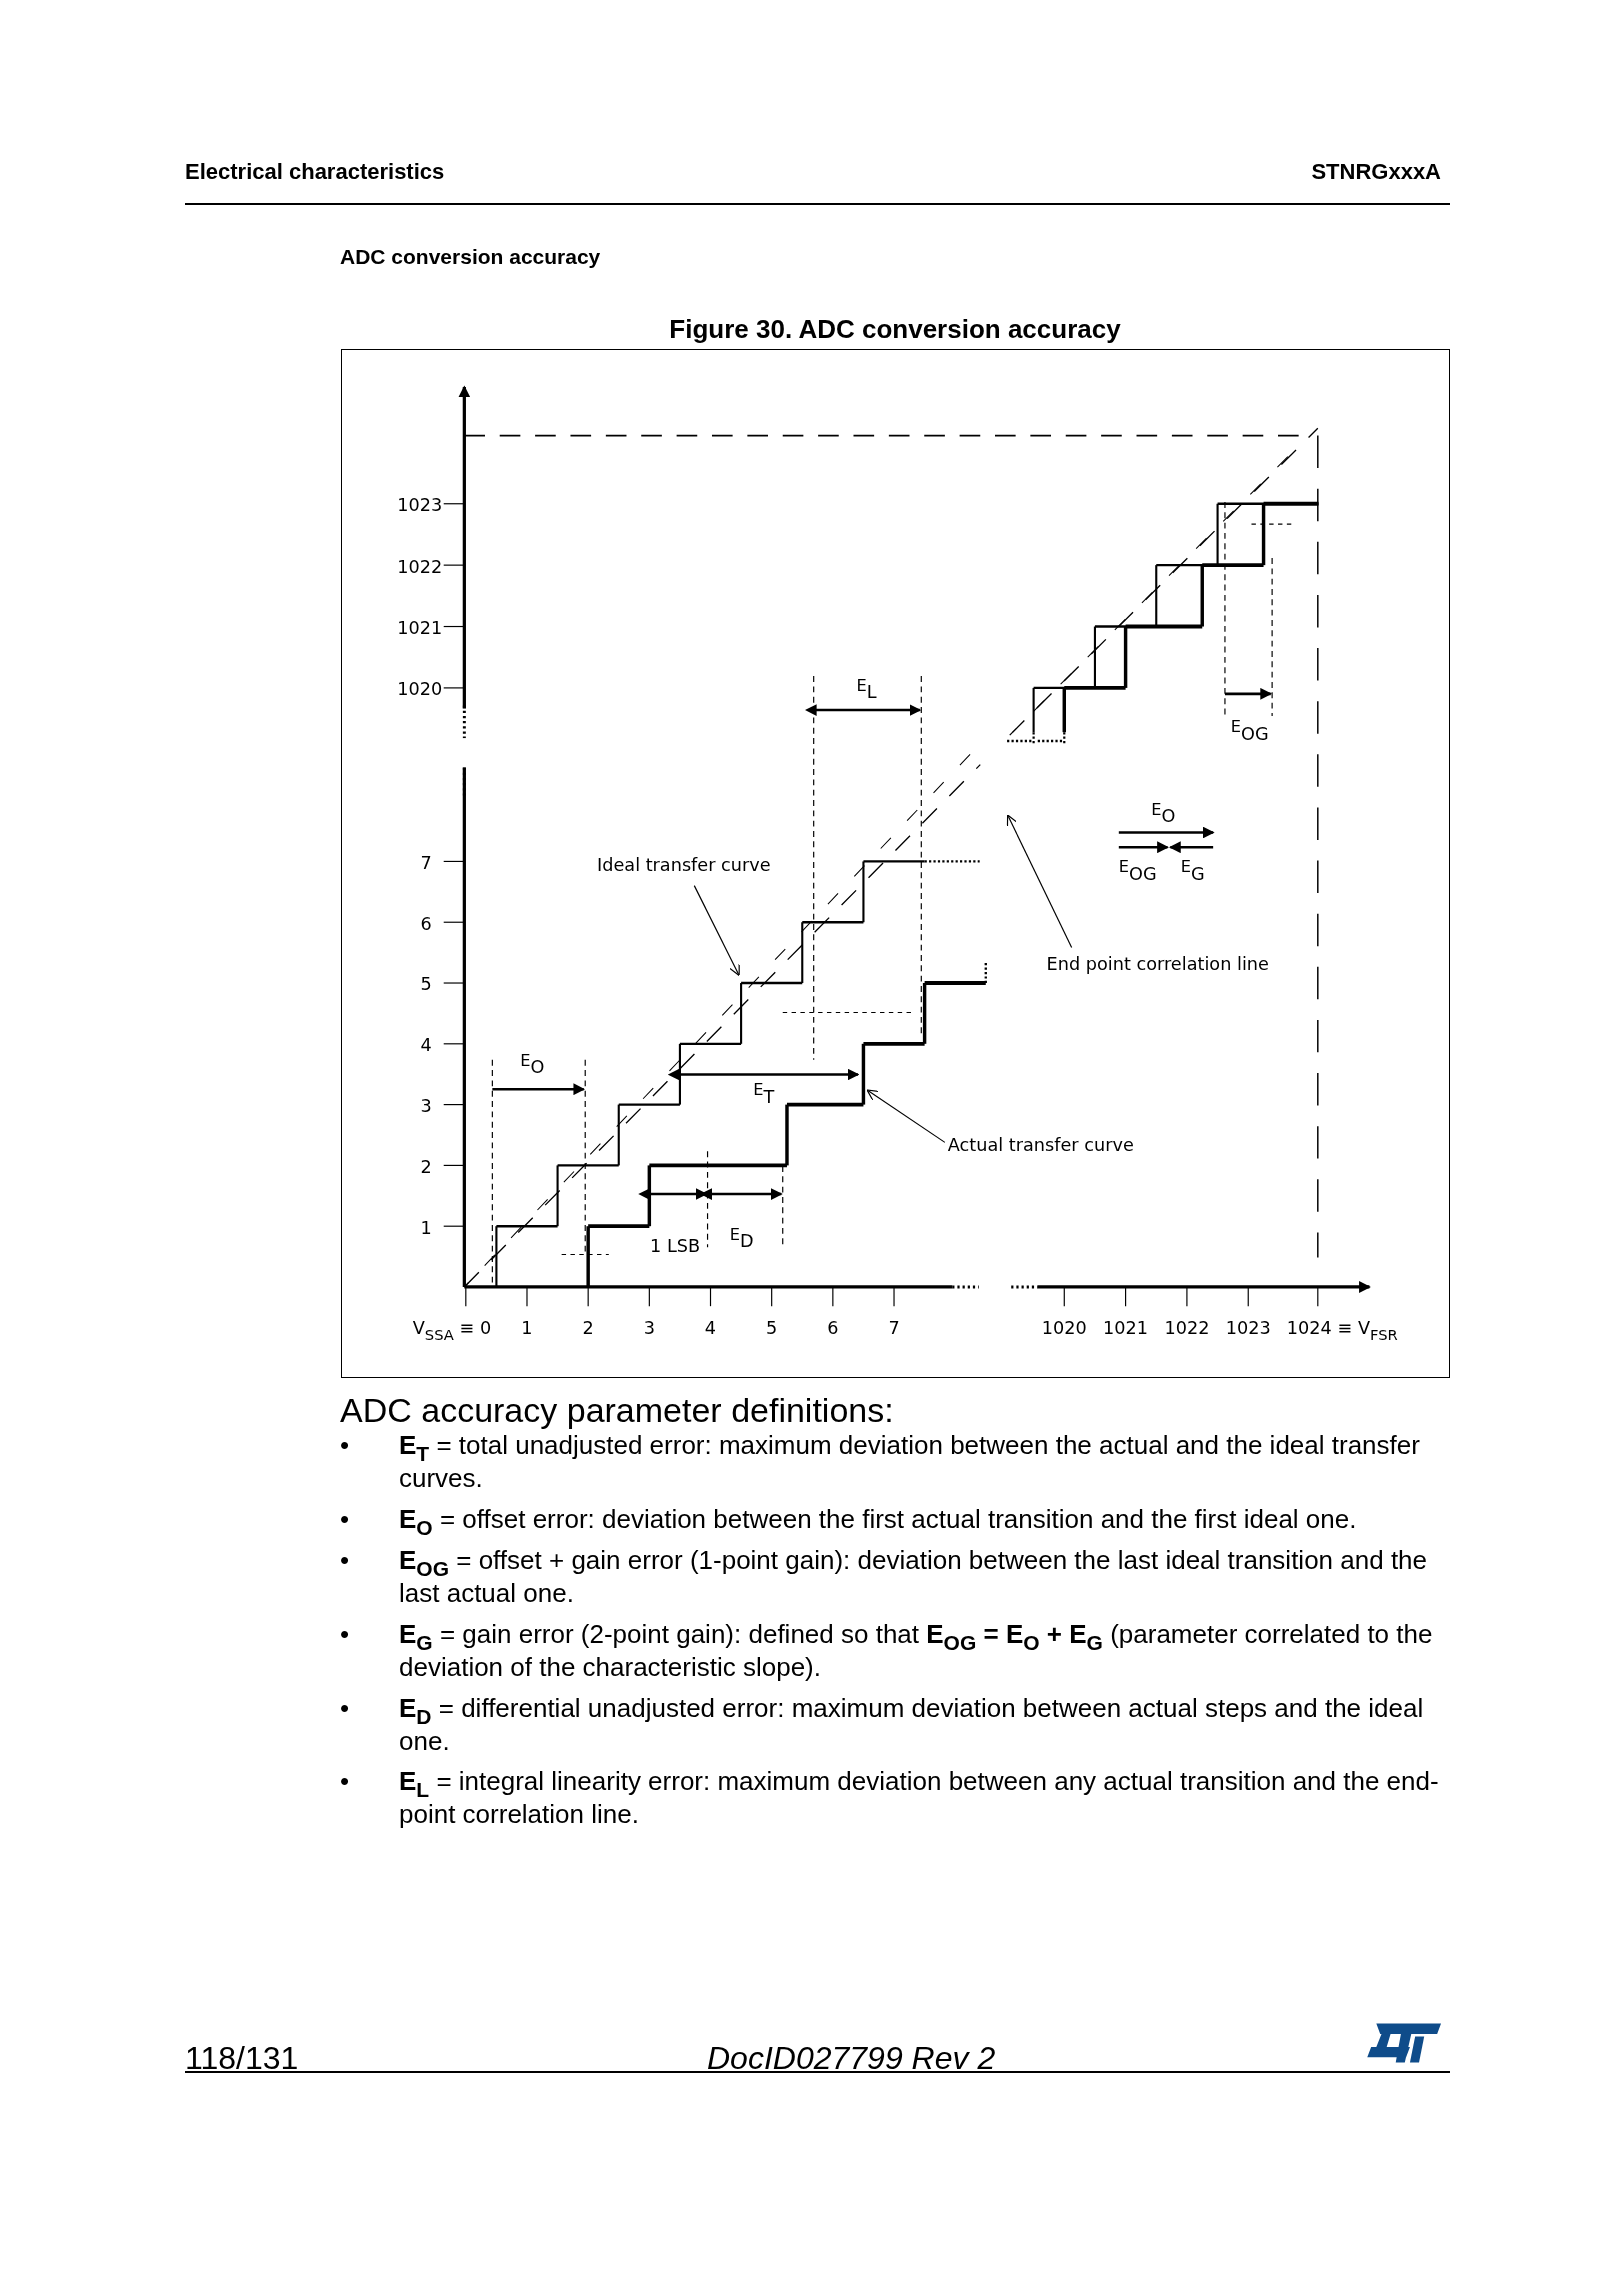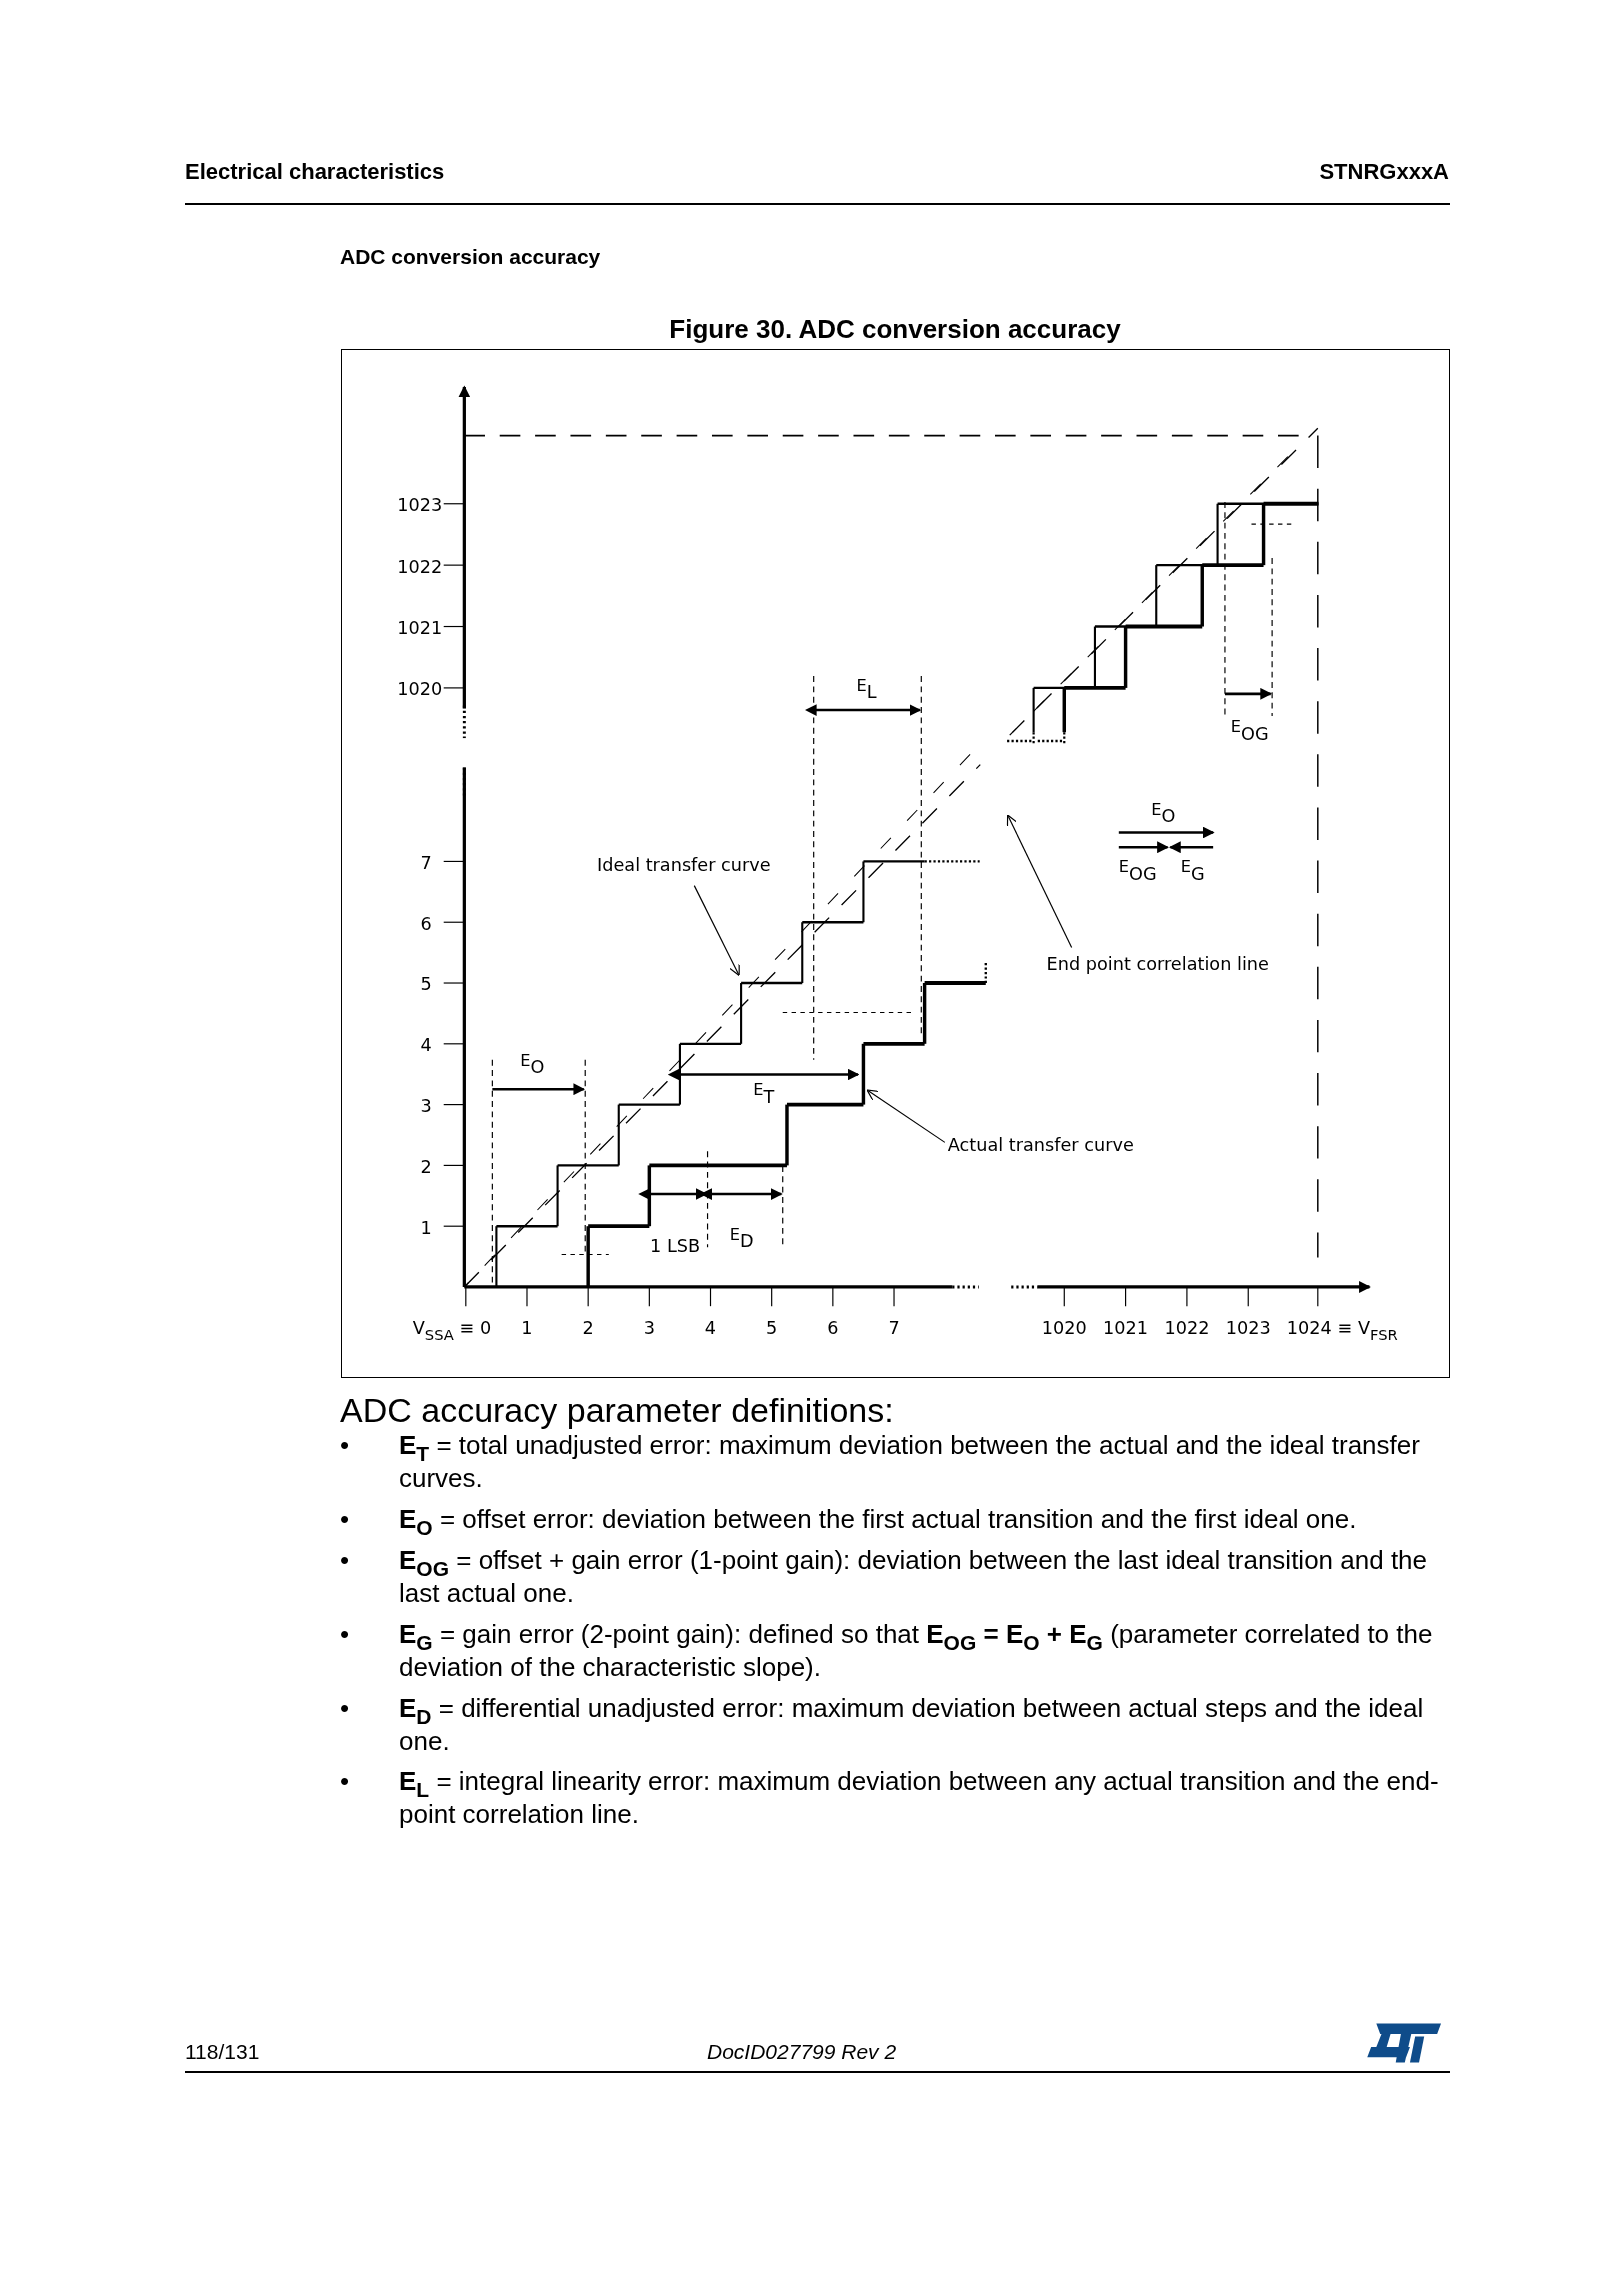--- a/index.html
+++ b/index.html
@@ -1,32 +1,32 @@
 <!DOCTYPE html>
 <html style="font-size:10.5px"><head>
 <meta charset="utf-8">
 <style>
   html,body{margin:0;padding:0;background:#fff;}
   body{width:1622px;height:2295px;position:relative;font-family:"Liberation Sans",sans-serif;color:#000;overflow:hidden;}
   .abs{position:absolute;}
   .hdr{top:159px;font-size:22px;font-weight:bold;}
   .hdr-left{left:185px;}
-  .hdr-right{right:173px;}
+  .hdr-right{right:181px;}
   .rule{position:absolute;left:185px;width:1265px;height:2px;background:#000;}
   .sec-title{left:340px;top:245px;font-size:21px;font-weight:bold;}
   .fig-caption{left:341px;width:1108px;top:314px;text-align:center;font-size:26px;font-weight:bold;}
   .fig-box{left:341px;top:349px;width:1107px;height:1027px;border:1.3px solid #000;}
   .fig-box svg{position:absolute;left:0;top:0;}
   .defs-title{left:340px;top:1391px;font-size:34px;font-weight:normal;}
   .def-list{left:340px;top:1429px;width:1112px;font-size:26px;line-height:33px;}
   .def-item{position:relative;padding-left:59px;margin-bottom:7.9px;}
   .def-item .bullet{position:absolute;left:0;top:0;}
   .def-item .sym{font-weight:bold;}
   .def-item sub{font-size:21px;vertical-align:-6.5px;line-height:0;}
-  .footer{top:2040px;font-size:21px;}
+  .footer{top:2040px;font-size:32px;}
   .footer-left{left:185px;}
   .footer-center{left:707px;font-style:italic;}
   .logo{left:1364px;top:2021px;width:79px;height:44px;}
   svg text{font-family:"DejaVu Sans",sans-serif;}
 </style>
 </head>
 <body>
 
 <div class="abs hdr hdr-left">Electrical characteristics</div>
 <div class="abs hdr hdr-right">STNRGxxxA</div>

